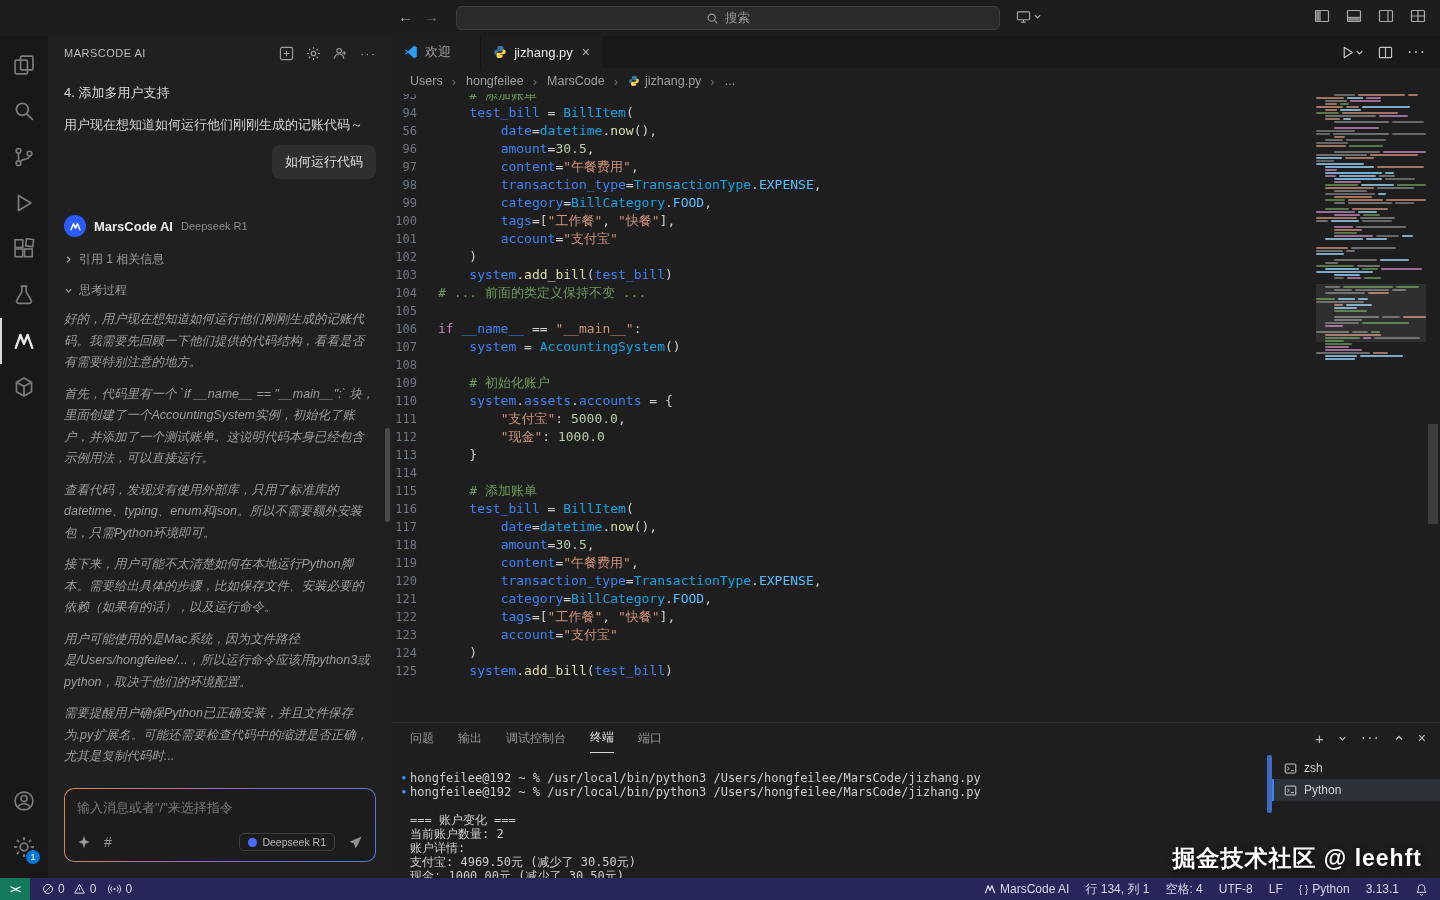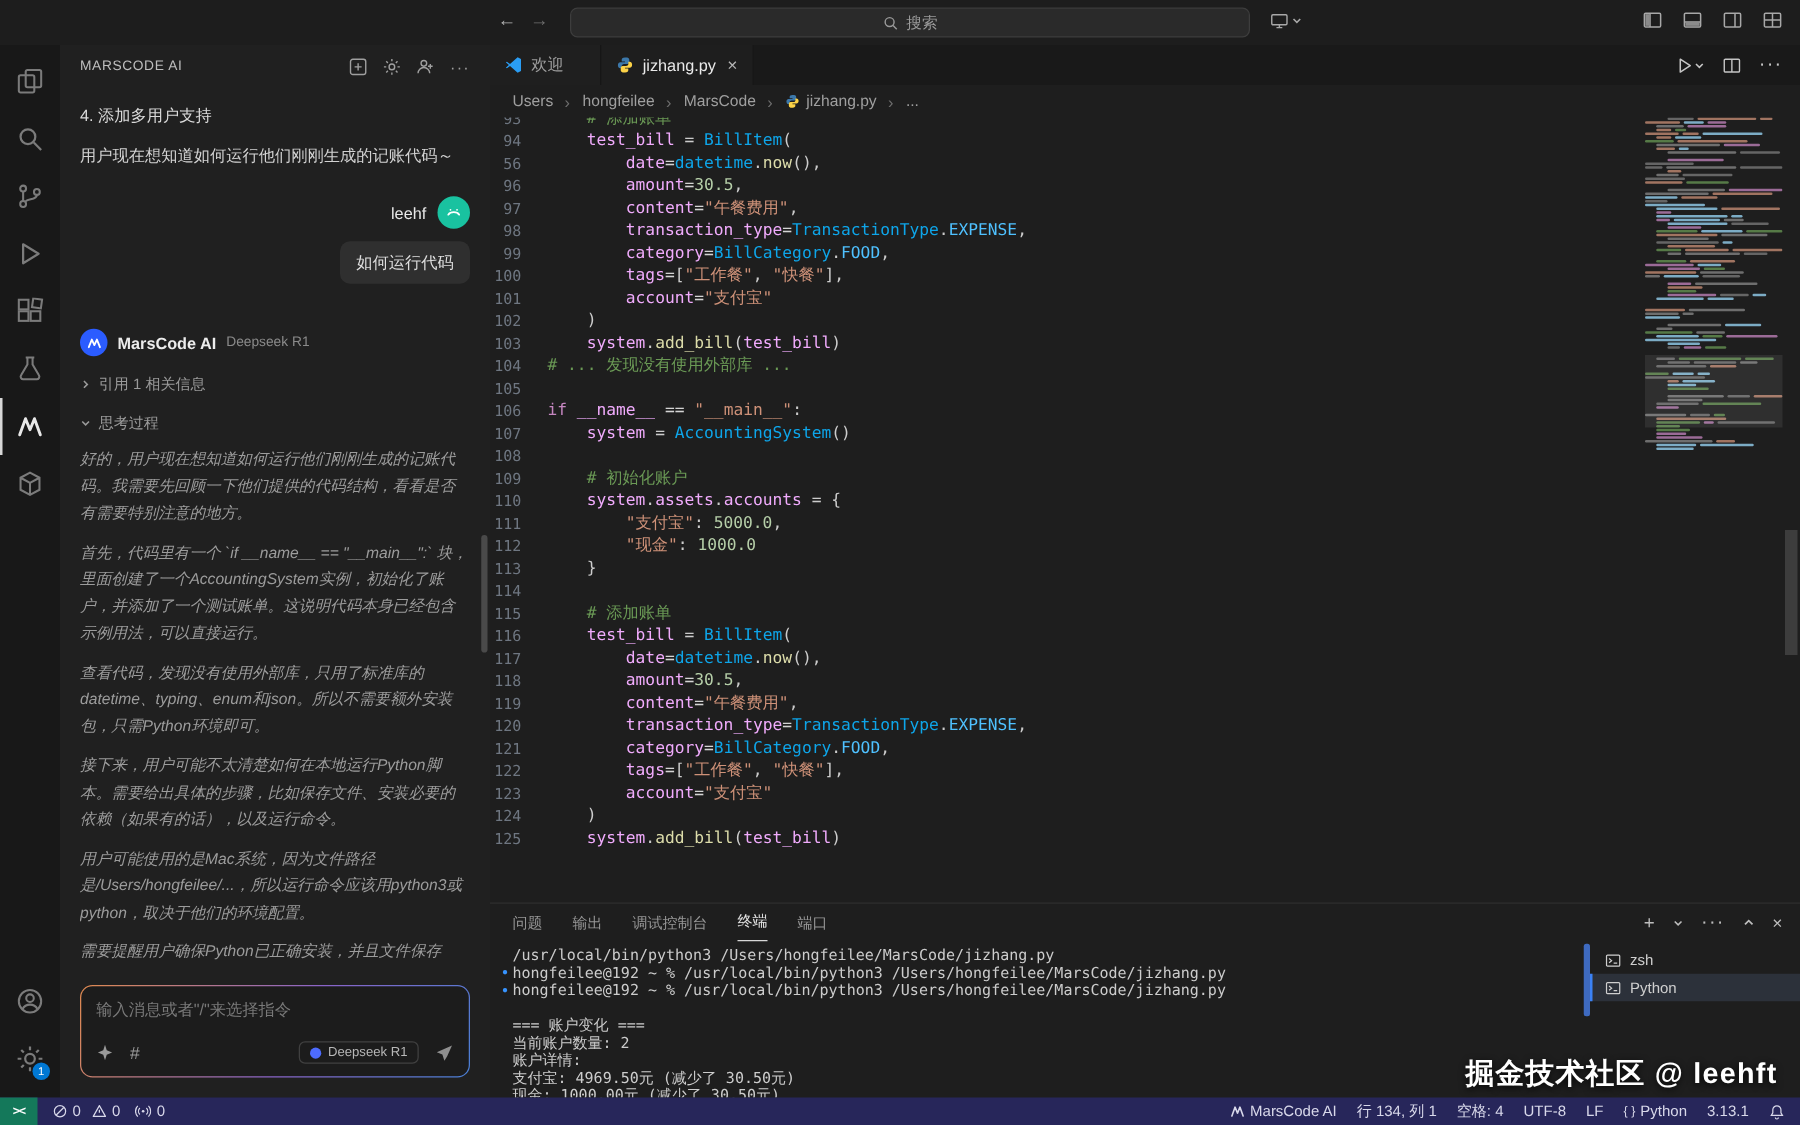--- a/index.html
+++ b/index.html
@@ -74,21 +74,21 @@
   .breadcrumb{height:26px;display:flex;align-items:center;padding-left:18px;gap:4px;font-size:12.5px;color:#9f9f9f;flex:none}
   .crumb{display:flex;align-items:center;gap:5px;cursor:pointer}
   .crumb+.crumb::before{content:"›";color:#6e6e6e;margin:0 5px;font-size:13px}
   .editor{flex:1;position:relative;overflow:hidden}
   .code-area{position:absolute;left:0;top:-8px;right:130px;bottom:0;overflow:hidden}
   .code-line{display:flex;height:18px;line-height:18px;font-size:13px}
   .code-line .ln{width:46px;text-align:right;padding-right:21px;color:#6e7681;flex:none;
     font-family:"DejaVu Sans Mono",monospace;font-size:12px}
   .code-text{white-space:pre;font-family:"DejaVu Sans Mono",monospace}
   .tok-cm{color:#6a9955}.tok-st{color:#ce9178}.tok-nu{color:#b5cea8}.tok-kw{color:#c586c0}
-  .tok-op{color:#d4d4d4}.tok-va{color:#f0abfc}.tok-fn{color:#dcdcaa}.tok-cl{color:#0ea5e9}
+  .tok-op{color:#d4d4d4}.tok-va{color:#3b82f6}.tok-fn{color:#dcdcaa}.tok-cl{color:#0ea5e9}
   .tok-cn{color:#4fc1ff}.tok-pl{color:#cccccc}
   .minimap{position:absolute;right:14px;top:0;width:110px;height:290px;overflow:hidden}
   .mm-row{height:2px;margin-bottom:1px;display:flex}
   .mm-row span{height:2px;border-radius:1px;opacity:.75}
   .mm-slider{position:absolute;right:14px;top:190px;width:110px;height:58px;background:rgba(255,255,255,.08);cursor:grab}
   .ed-scrollbar{position:absolute;right:0;top:0;bottom:0;width:14px}
   .ed-thumb{position:absolute;left:2px;right:2px;top:330px;height:100px;background:rgba(121,121,121,.35);cursor:grab}
 
   
   .panel{height:156px;border-top:1px solid #2e2e2e;position:relative;flex:none;background:#1e1e1e}
@@ -268,28 +268,20 @@
             <svg width="15" height="15" viewBox="0 0 16 16" fill="none" stroke="currentColor" stroke-width="1.2">
                 <circle cx="6.5" cy="5" r="2.4"></circle>
                 <path d="M1.5 13.5a5 5 0 0 1 10 0M12 5.5v4M10 7.5h4"></path>
               </svg>
           </span>
           <span class="act" style="font-size:13px;letter-spacing:1px">···</span>
         </span>
       </div>
       <div class="sb-heading">4. 添加多用户支持</div>
       <div class="sb-notice">用户现在想知道如何运行他们刚刚生成的记账代码～</div>
-      <div class="user-row">
-        <span>leehf</span>
-        <span class="avatar-user">
-          <svg width="14" height="14" viewBox="0 0 16 16" fill="none" stroke="#fff" stroke-width="1.6">
-              <path d="M3 10c2-3 8-3 10 0M5 5.5h.01M11 5.5h.01" stroke-linecap="round"></path>
-            </svg>
-        </span>
-      </div>
       <div class="bubble-row">
         <div class="user-bubble">如何运行代码</div>
       </div>
       <div class="assistant-row">
         <span class="avatar-ai">
           <svg width="13" height="13" viewBox="0 0 16 16" fill="none" stroke="#fff" stroke-width="1.8">
               <path d="M2.5 12L5.5 4.5 8 10l2.5-5.5L13.5 12" stroke-linejoin="round" stroke-linecap="round"></path>
             </svg>
         </span>
         <span class="ai-name">MarsCode AI</span>
@@ -440,21 +432,21 @@
           <div class="code-line">
             <span class="ln">102</span>
             <span class="code-text"><span class="tok-pl">    )</span></span>
           </div>
           <div class="code-line">
             <span class="ln">103</span>
             <span class="code-text"><span class="tok-pl">    </span><span class="tok-va">system</span><span class="tok-pl">.</span><span class="tok-fn">add_bill</span><span class="tok-pl">(</span><span class="tok-va">test_bill</span><span class="tok-pl">)</span></span>
           </div>
           <div class="code-line">
             <span class="ln">104</span>
-            <span class="code-text"><span class="tok-cm"># ... 发现没有使用外部库 ...</span></span>
+            <span class="code-text"><span class="tok-cm"># ... 前面的类定义保持不变 ...</span></span>
           </div>
           <div class="code-line">
             <span class="ln">105</span>
             <span class="code-text"></span>
           </div>
           <div class="code-line">
             <span class="ln">106</span>
             <span class="code-text"><span class="tok-kw">if</span><span class="tok-pl"> </span><span class="tok-va">__name__</span><span class="tok-pl"> </span><span class="tok-op">==</span><span class="tok-pl"> </span><span class="tok-st">"__main__"</span><span class="tok-pl">:</span></span>
           </div>
           <div class="code-line">
@@ -876,21 +868,20 @@
               </svg>
           </span>
           <span class="act" style="font-size:14px">×</span>
         </span>
       </div>
       <div class="panel-body">
         <div class="terminal-out">
           <div class="term-scrollbar"></div>
         <div class="term-line">
               <span class="term-bullet none"></span>
-              <span class="term-text">/usr/local/bin/python3 /Users/hongfeilee/MarsCode/jizhang.py</span>
             </div>
             <div class="term-line">
               <span class="term-bullet dot">●</span>
               <span class="term-text">hongfeilee@192 ~ % /usr/local/bin/python3 /Users/hongfeilee/MarsCode/jizhang.py</span>
             </div>
             <div class="term-line">
               <span class="term-bullet dot">●</span>
               <span class="term-text">hongfeilee@192 ~ % /usr/local/bin/python3 /Users/hongfeilee/MarsCode/jizhang.py</span>
             </div>
             <div class="term-line">

